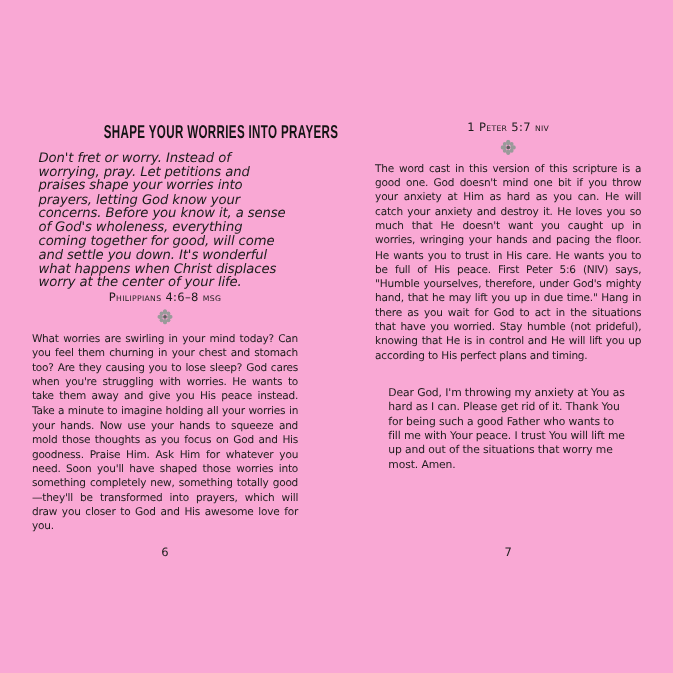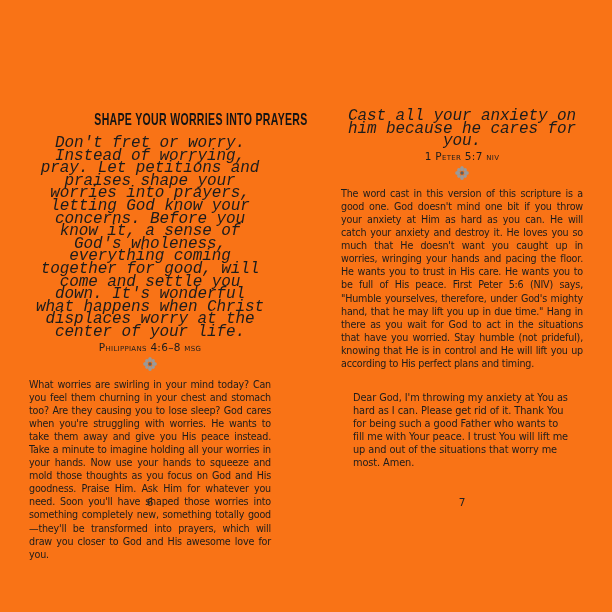--- a/index.html
+++ b/index.html
@@ -4,21 +4,21 @@
 <style>
   html, body {
     margin: 0;
     padding: 0;
     background: #ffffff;
   }
   .spread {
     position: relative;
     width: 612px;
     height: 612px;
-    background: #f97316;
+    background: #f9a8d4;
     font-family: "DejaVu Sans", sans-serif;
     color: #1c1c1c;
     overflow: hidden;
   }
   .page {
     position: absolute;
     top: 110px;
     width: 242px;
     display: flex;
     flex-direction: column;
@@ -38,27 +38,26 @@
     font-family: "Liberation Sans", sans-serif;
     font-weight: 700;
     font-size: 17px;
     letter-spacing: 0.5px;
     transform: scaleX(0.62);
     transform-origin: center;
     color: #141414;
   }
   .scripture-quote {
     font-style: italic;
-    font-size: 16px;
+    font-size: 12px;
     line-height: 12.6px;
-    text-align: center;
+    text-align: left;
     letter-spacing: -0.1px;
     padding: 0 6px;
     margin-bottom: 2px;
-    font-family: Liberation Mono, monospace;
   }
   .scripture-ref {
     font-variant: small-caps;
     font-size: 10.5px;
     letter-spacing: 0.3px;
     margin-bottom: 3px;
   }
   .ornament {
     height: 15px;
     margin: 1px 0 6px 0;
@@ -117,21 +116,20 @@
           <ellipse cx="10.1" cy="10.1" rx="1.8" ry="1.8"></ellipse>
         </g>
         <circle cx="7" cy="7" r="1.7" fill="#5f5f5f"></circle>
       </svg>
     </div>
     <div class="body-text">What worries are swirling in your mind today? Can you feel them churning in your chest and stomach too? Are they causing you to lose sleep? God cares when you're struggling with worries. He wants to take them away and give you His peace instead. Take a minute to imagine holding all your worries in your hands. Now use your hands to squeeze and mold those thoughts as you focus on God and His goodness. Praise Him. Ask Him for whatever you need. Soon you'll have shaped those worries into something completely new, something totally good—they'll be transformed into prayers, which will draw you closer to God and His awesome love for you.</div>
   </div>
   <div class="page-number page-number-left">6</div>
 
   <div class="page page-right">
-    <div class="scripture-quote">Cast all your anxiety on him because he cares for you.</div>
     <div class="scripture-ref">1 Peter 5:7 niv</div>
     <div class="ornament">
       <svg width="14" height="14" viewBox="0 0 14 14" aria-hidden="true">
         <g fill="#9a9a9a">
           <ellipse cx="7" cy="2.6" rx="1.9" ry="2.5"></ellipse>
           <ellipse cx="7" cy="11.4" rx="1.9" ry="2.5"></ellipse>
           <ellipse cx="2.6" cy="7" rx="2.5" ry="1.9"></ellipse>
           <ellipse cx="11.4" cy="7" rx="2.5" ry="1.9"></ellipse>
           <ellipse cx="3.9" cy="3.9" rx="1.8" ry="1.8"></ellipse>
           <ellipse cx="10.1" cy="3.9" rx="1.8" ry="1.8"></ellipse>

